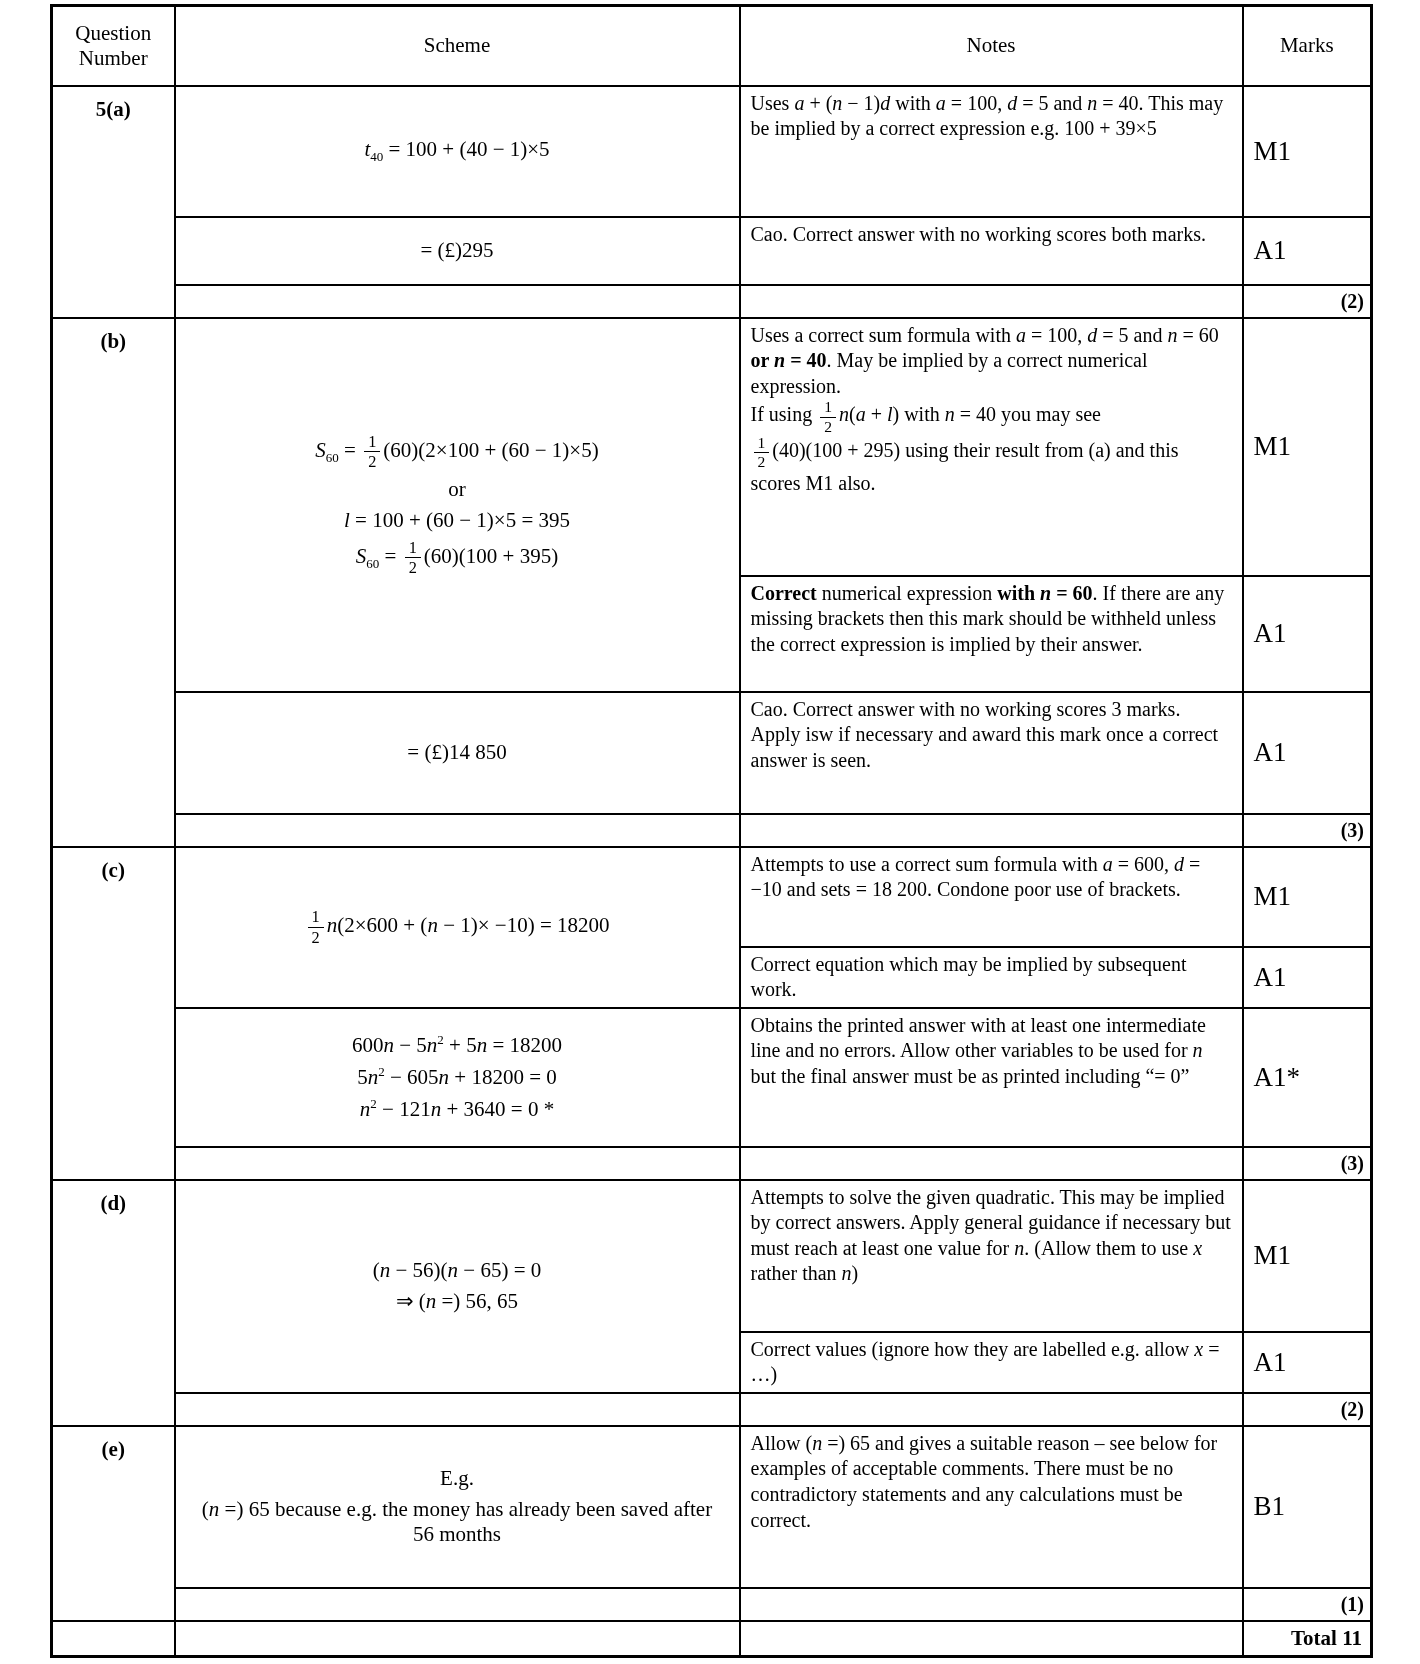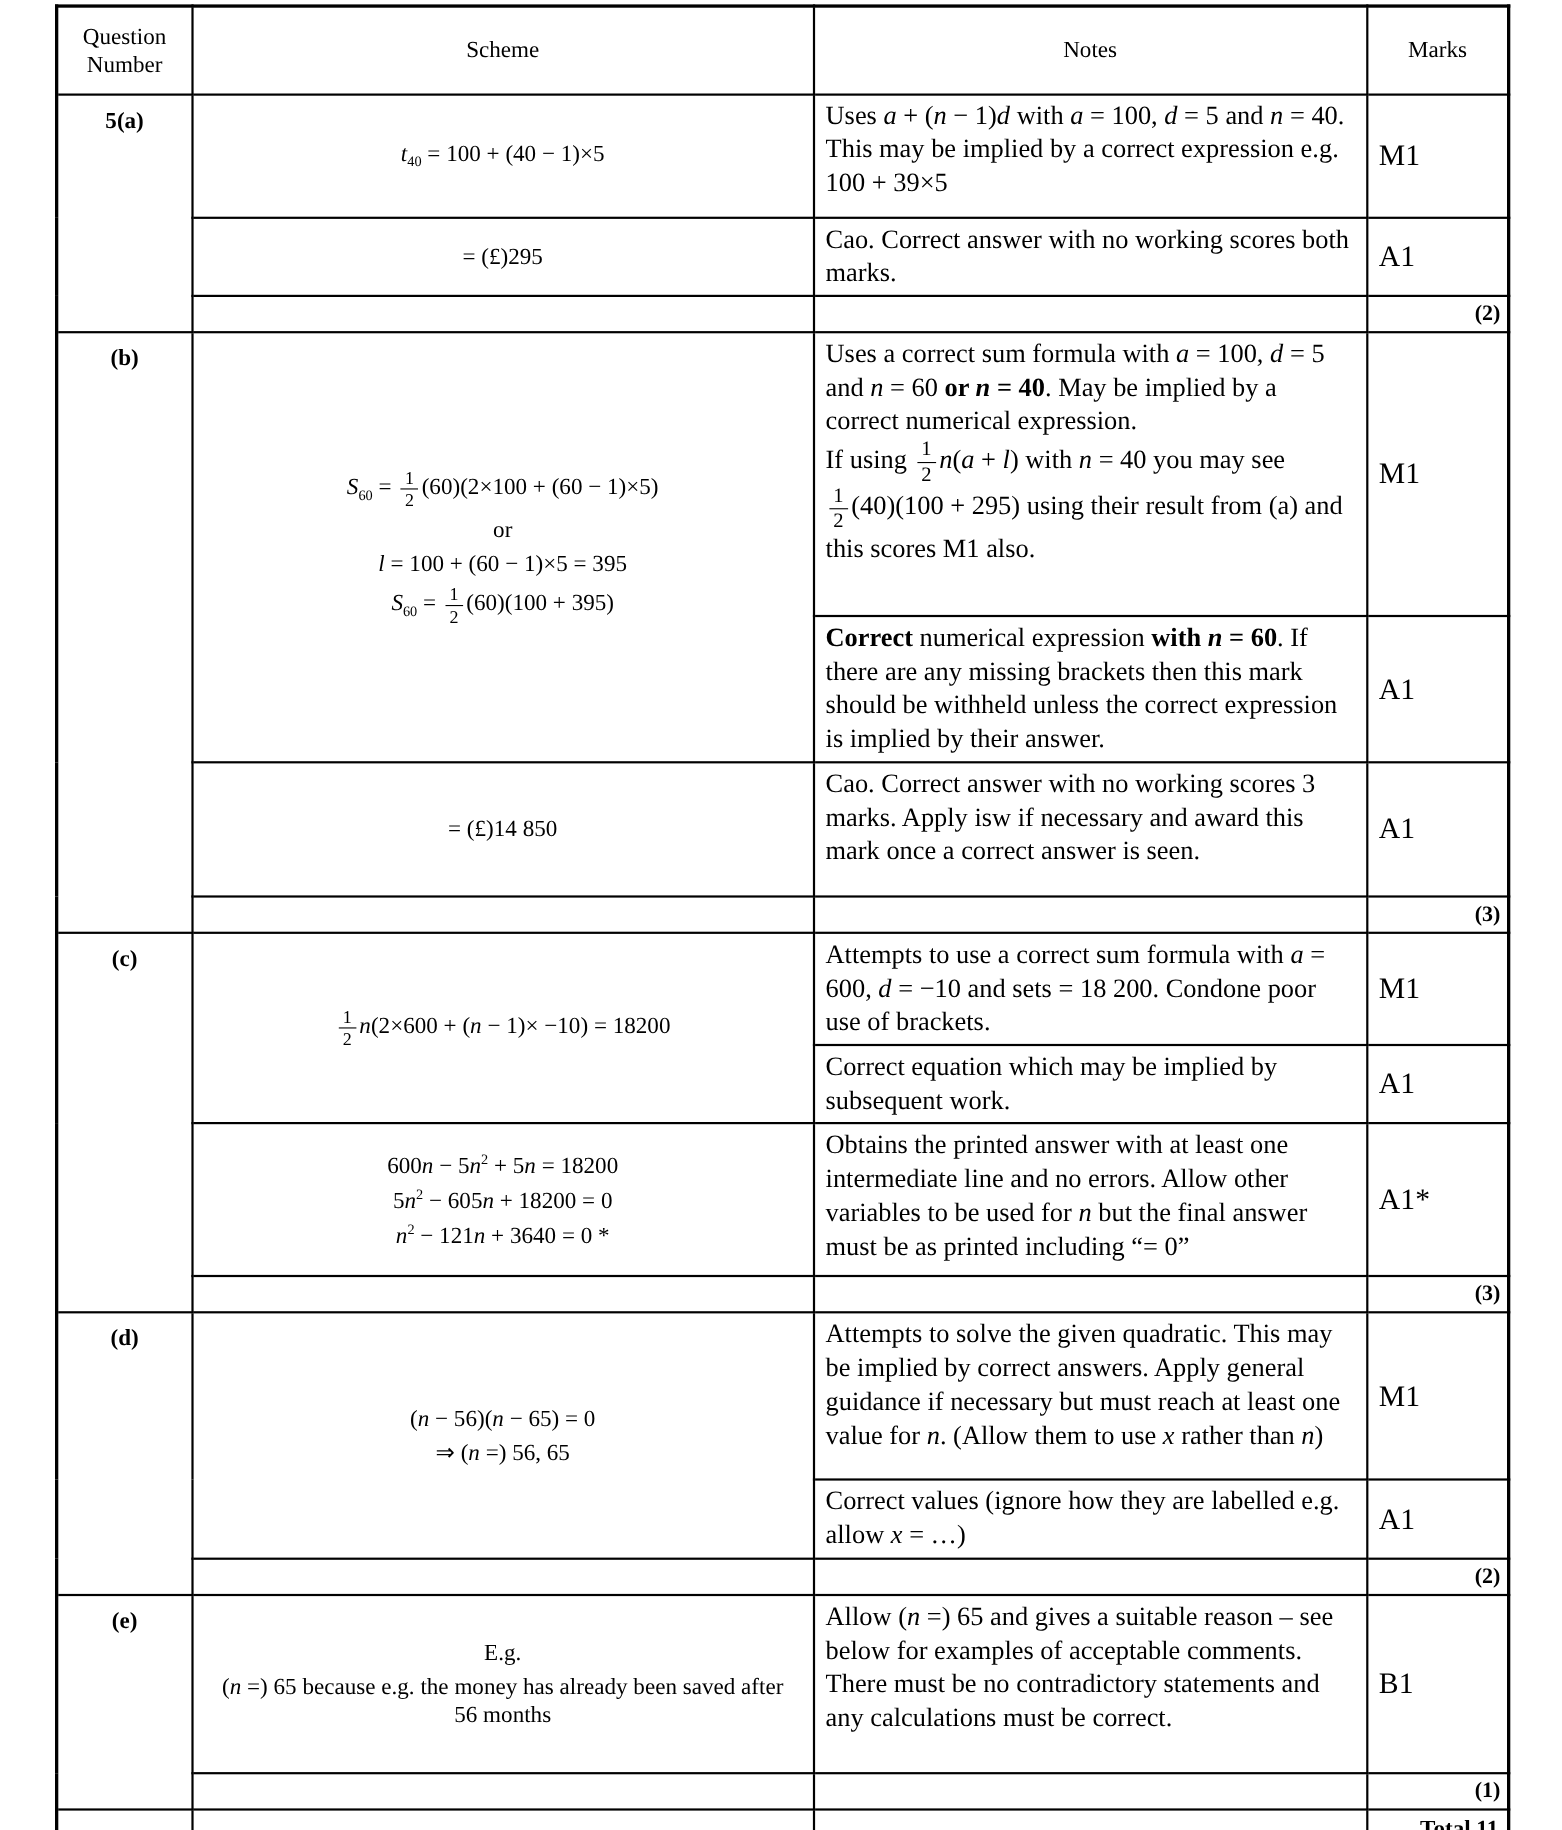--- a/index.html
+++ b/index.html
@@ -36,21 +36,21 @@
   }
   td.scheme {
     text-align: center;
     vertical-align: middle;
     font-size: 21px;
   }
   td.scheme .m-line { margin: 6px 16px; }
   td.notes {
     vertical-align: top;
     text-align: left;
-    font-size: 24px;
+    font-size: 20px;
     line-height: 1.28;
     padding: 4px 10px;
   }
   td.marks {
     vertical-align: middle;
     font-size: 27px;
     text-align: left;
     padding-left: 10px;
   }
   td.marks.subtotal {
@@ -77,21 +77,21 @@
     vertical-align: middle;
     margin: 0 3px;
     line-height: 1.05;
     font-size: 0.78em;
     text-align: center;
   }
   .frac .fnum { padding: 0 4px 1px; }
   .frac .fden { padding: 1px 4px 0; border-top: 1.5px solid #000; }
 
   tr.h-header { height: 80px; }
-  tr.h-qa1 { height: 112px; }
+  tr.h-qa1 { height: 131px; }
   tr.h-qa2 { height: 68px; }
   tr.h-sub { height: 28px; }
   tr.h-qb1 { height: 258px; }
   tr.h-qb2 { height: 116px; }
   tr.h-qb3 { height: 122px; }
   tr.h-qc1 { height: 100px; }
   tr.h-qc2 { height: 54px; }
   tr.h-qc3 { height: 139px; }
   tr.h-qd1 { height: 152px; }
   tr.h-qd2 { height: 58px; }

